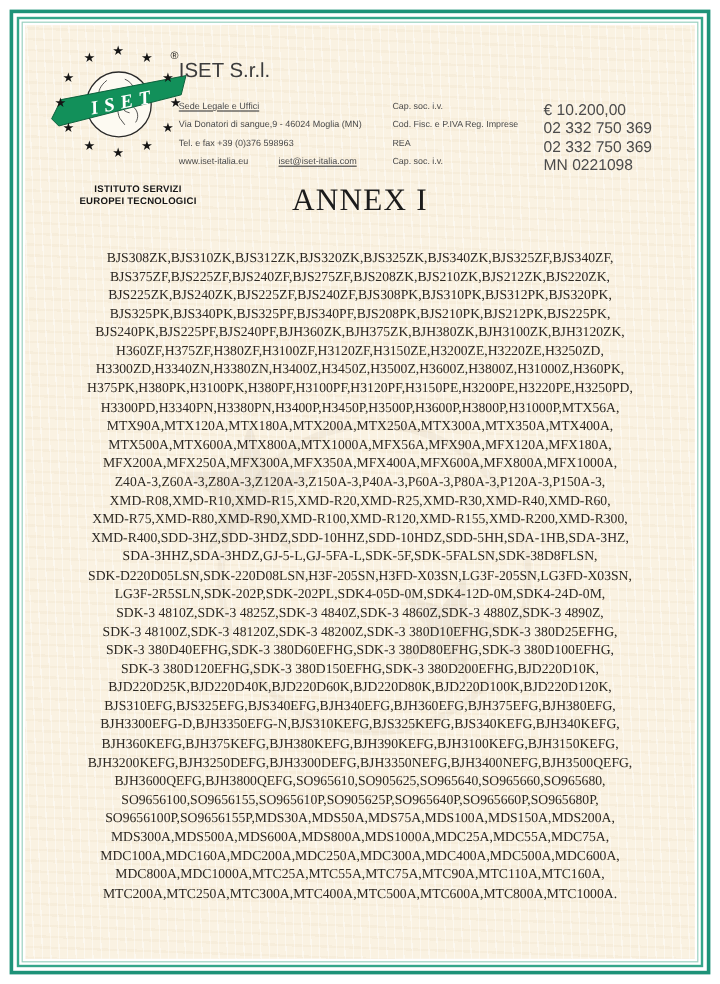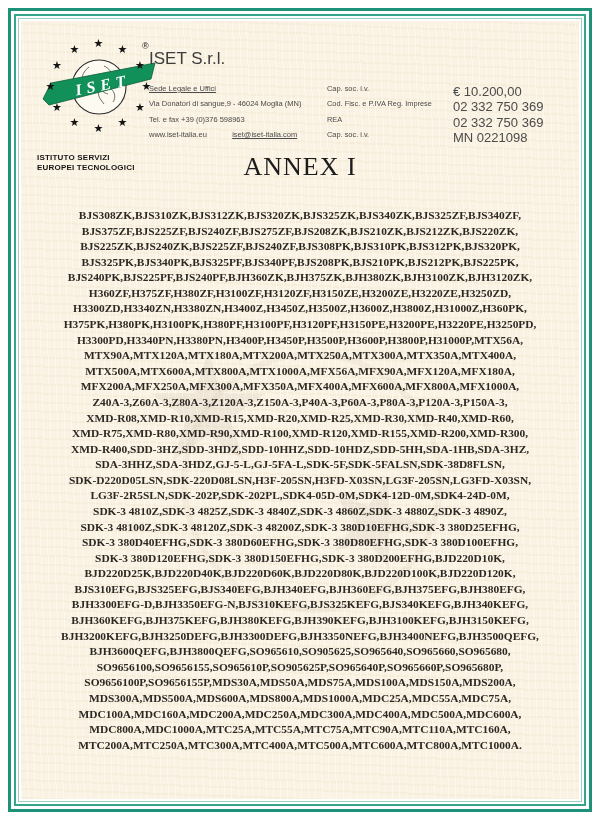--- a/index.html
+++ b/index.html
@@ -16,35 +16,35 @@
   
   .wm{position:absolute;color:rgba(120,105,85,0.07);pointer-events:none;}
   .wm-star1{left:120px;top:300px;font-size:150px;}
   .wm-star2{left:300px;top:430px;font-size:120px;transform:rotate(18deg);}
   .wm-ring{left:160px;top:330px;width:250px;height:250px;border:6px solid rgba(120,105,85,0.05);
            border-radius:50%;}
   
   .logo-box{position:absolute;left:16px;top:16px;width:124px;height:98px;}
   .logo-star{position:absolute;font-size:11px;color:#141414;line-height:1;}
   .reg-mark{position:absolute;left:105px;top:4px;font-size:9px;color:#222;}
-  .org-name{position:absolute;left:0px;top:116px;width:156px;
+  .org-name{position:absolute;left:0px;top:116px;width:156px;text-align:center;
             font-size:8px;font-weight:bold;color:#161616;line-height:9.5px;letter-spacing:0.2px;}
   
   .company-name{position:absolute;left:128px;top:28px;font-size:17px;color:#3c3c3c;}
   .hsmall{position:absolute;left:128px;font-size:7.5px;color:#4b4b4b;white-space:nowrap;}
   .email{text-decoration:underline;color:#4b4b4b;margin-left:21px;}
   
   .reg-label{position:absolute;left:306px;font-size:7.4px;color:#4b4b4b;white-space:nowrap;}
   .reg-value{position:absolute;left:432px;font-size:13px;color:#4b4b4b;white-space:nowrap;}
   
   .annex-title{position:absolute;left:0;right:0;top:131px;text-align:center;
                font-family:"Liberation Serif",serif;font-size:26px;color:#1c1c1c;letter-spacing:1px;}
   .annex-lines{position:absolute;left:28px;right:28px;top:187px;text-align:center;
                font-family:"Liberation Serif",serif;font-size:11.4px;line-height:15.58px;color:#2c2823;}
-  .aline{white-space:nowrap;font-weight:bold;}
+  .aline{white-space:nowrap;}
 </style>
 </head>
 <body>
 
 <div class="page">
   <div class="frame-outer"></div>
   <div class="frame-mid"></div>
   <div class="frame-inner"></div>
 
   <div class="content">

